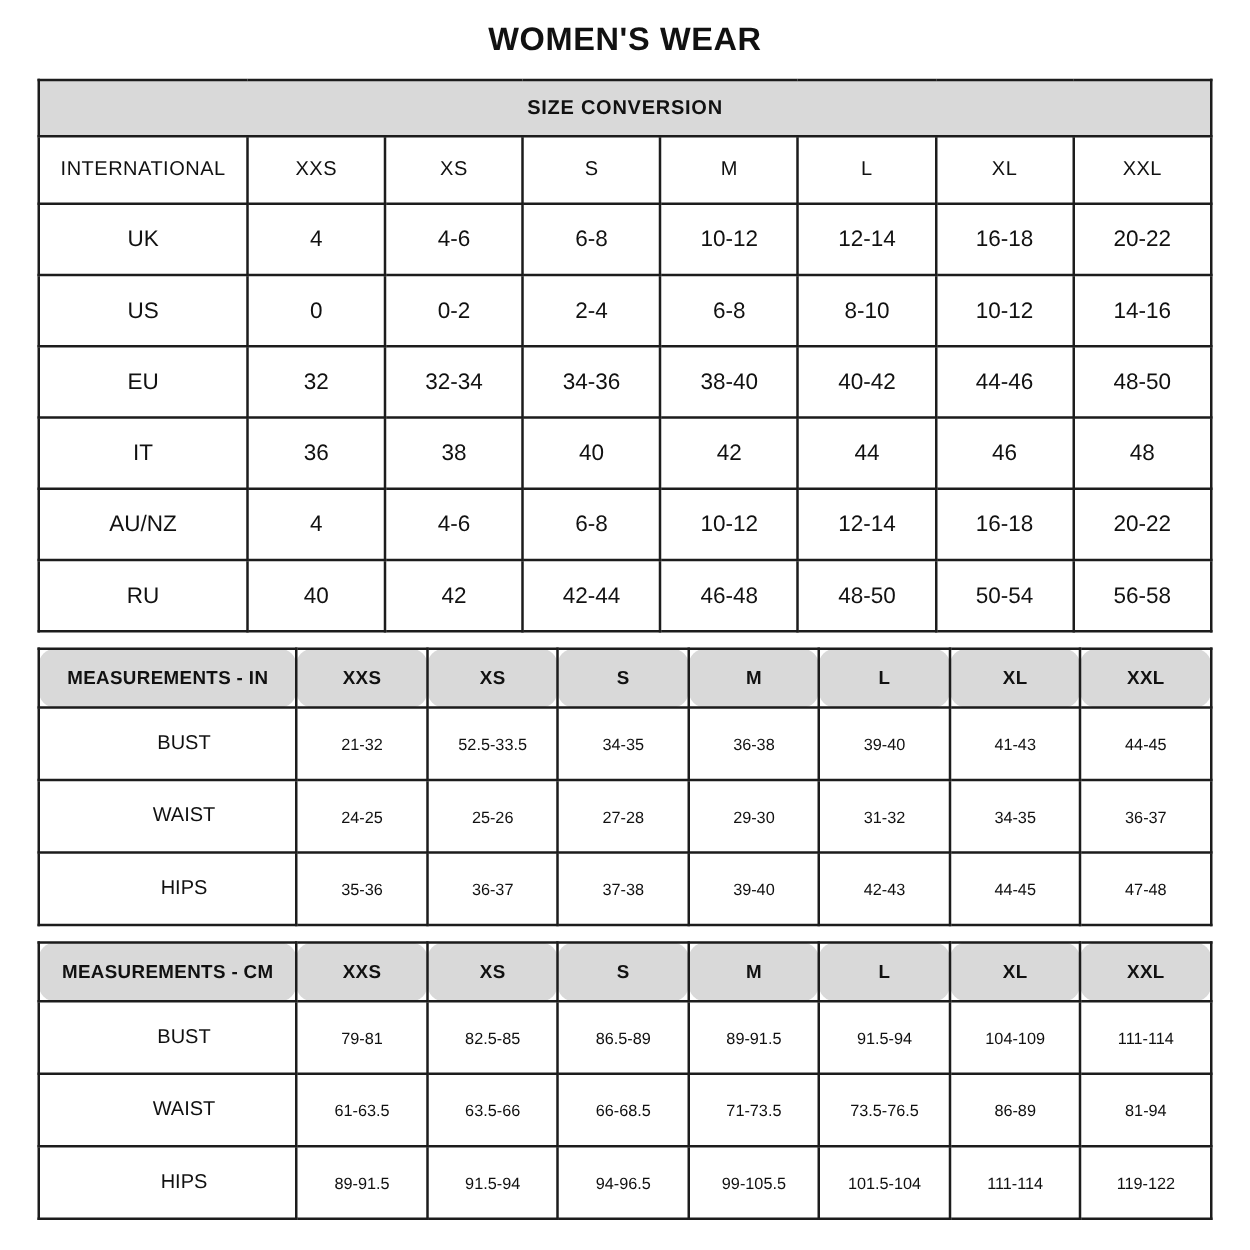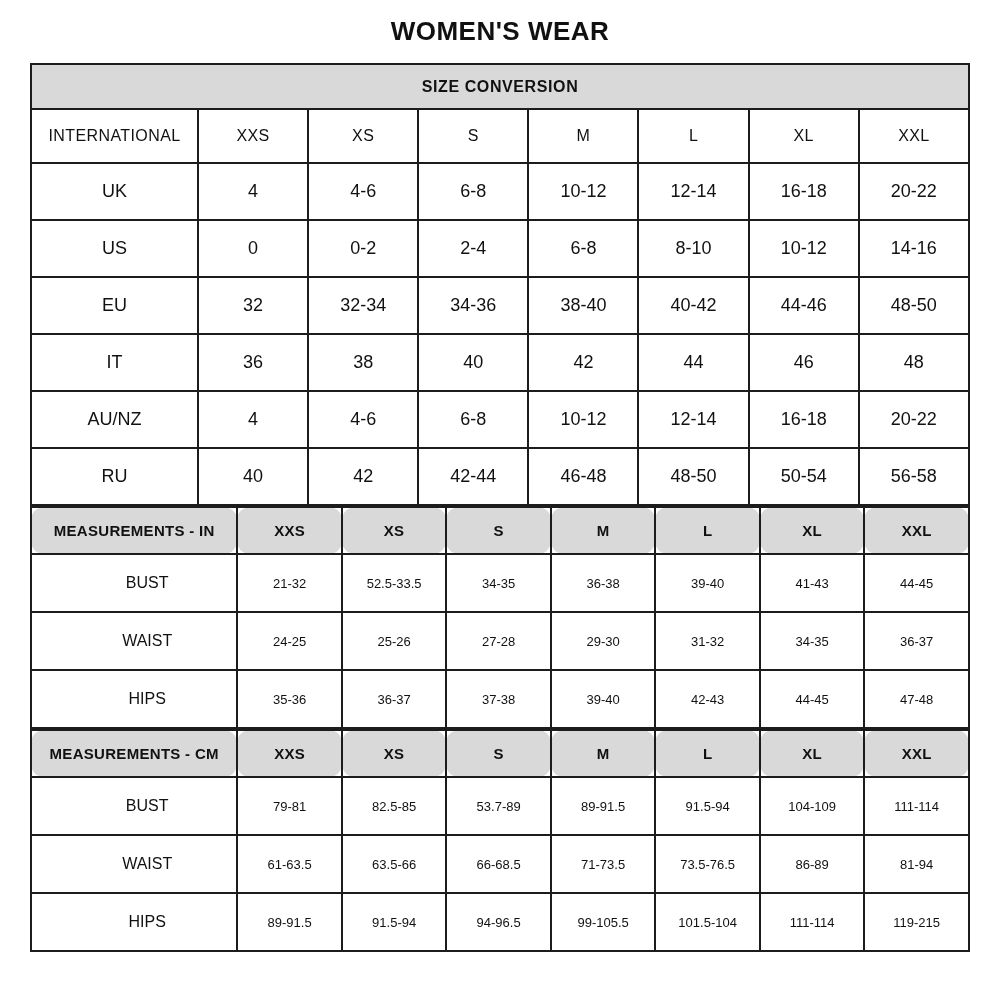--- a/index.html
+++ b/index.html
@@ -16,20 +16,21 @@
     font-size: 26px;
     font-weight: bold;
     letter-spacing: 0.5px;
     margin: 4px 0 16px 0;
     color: #111111;
   }
   table.grid-table {
     width: 100%;
     border-collapse: collapse;
     table-layout: fixed;
+    margin-bottom: 12px;
   }
   table.grid-table th,
   table.grid-table td {
     border: 2px solid #1c1c1c;
     text-align: center;
     vertical-align: middle;
     font-weight: normal;
     color: #111111;
     padding: 2px 4px;
   }
@@ -222,21 +223,21 @@
         <th class="head">S</th>
         <th class="head">M</th>
         <th class="head">L</th>
         <th class="head">XL</th>
         <th class="head">XXL</th>
       </tr>
       <tr>
         <th class="row-label">BUST</th>
         <td class="value">79-81</td>
         <td class="value">82.5-85</td>
-        <td class="value">53.7-89</td>
+        <td class="value">86.5-89</td>
         <td class="value">89-91.5</td>
         <td class="value">91.5-94</td>
         <td class="value">104-109</td>
         <td class="value">111-114</td>
       </tr>
       <tr>
         <th class="row-label">WAIST</th>
         <td class="value">61-63.5</td>
         <td class="value">63.5-66</td>
         <td class="value">66-68.5</td>
@@ -246,16 +247,16 @@
         <td class="value">81-94</td>
       </tr>
       <tr>
         <th class="row-label">HIPS</th>
         <td class="value">89-91.5</td>
         <td class="value">91.5-94</td>
         <td class="value">94-96.5</td>
         <td class="value">99-105.5</td>
         <td class="value">101.5-104</td>
         <td class="value">111-114</td>
-        <td class="value">119-215</td>
+        <td class="value">119-122</td>
       </tr>
     </tbody>
 </table>
 
 </body></html>

